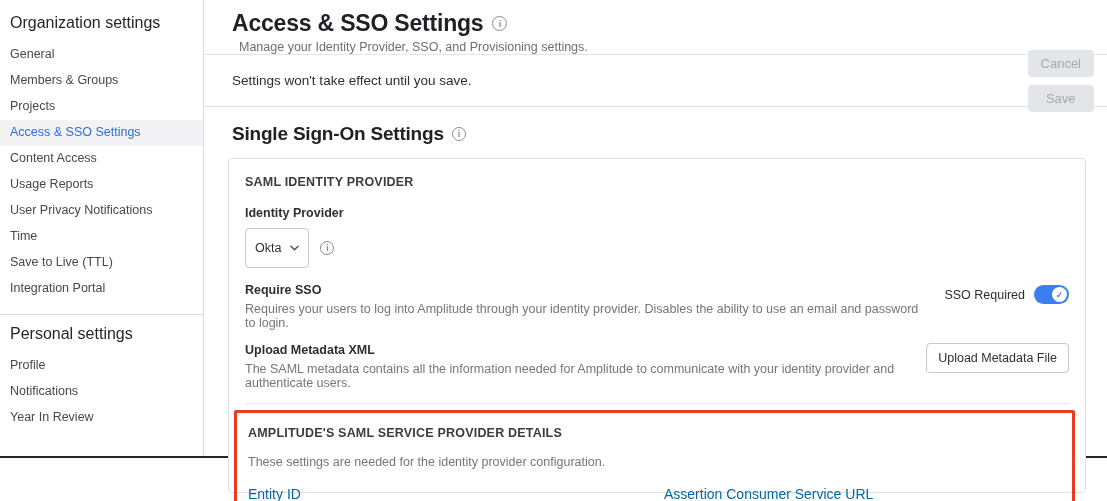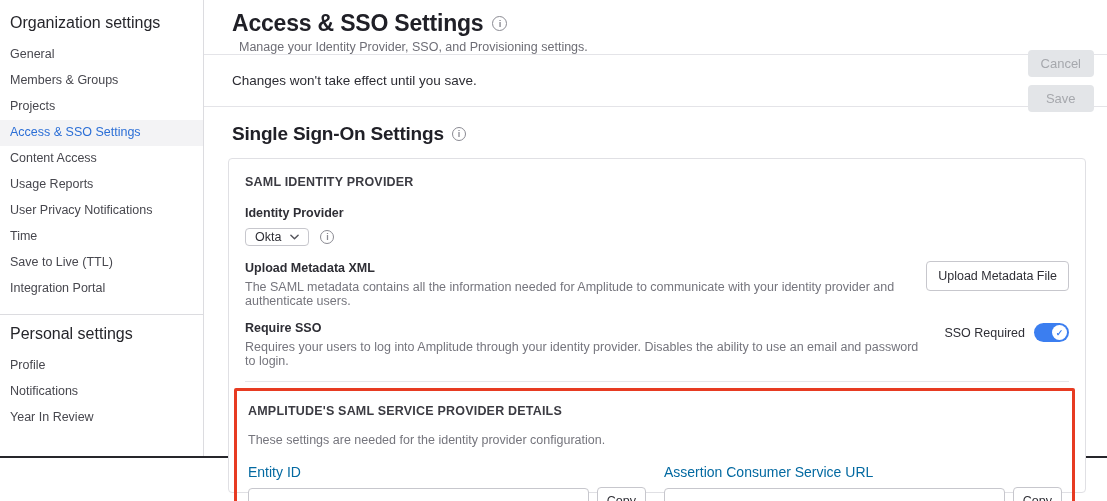--- a/index.html
+++ b/index.html
@@ -82,21 +82,21 @@
   .card-header {
     font-size: 12.5px; font-weight: 700; color: #3b3b42;
     letter-spacing: 0.2px; margin-bottom: 17px;
   }
   .field-label { font-size: 12.5px; font-weight: 700; color: #2e2e35; }
   .field-desc { font-size: 12.5px; color: #75757d; margin-top: 5px; }
 
   .okta-row { display: flex; align-items: center; gap: 11px; margin: 8px 0 15px 0; }
   .select-box {
     border: 1px solid #c7c7cd; border-radius: 4px; background: #fff;
-    padding: 1px 9px; font-size: 12.5px; color: #2e2e35;
+    padding: 12px 9px; font-size: 12.5px; color: #2e2e35;
     display: inline-flex; align-items: center; gap: 9px; cursor: pointer;
   }
   .chevron-down { width: 9px; height: 6px; display: inline-block; }
 
   .setting-row { display: flex; justify-content: space-between; align-items: flex-start; margin-bottom: 13px; }
   .setting-row .left { flex: 1; padding-right: 20px; }
 
   .btn-outline {
     border: 1px solid #c7c7cd; border-radius: 4px; background: #fff;
     font-size: 12.5px; color: #2f2f36; padding: 7px 11px; font-family: inherit;
@@ -172,21 +172,21 @@
 
     <header class="page-header">
       <h1 class="page-title">
         <span>Access &amp; SSO Settings</span>
         <span class="info-icon"></span>
       </h1>
       <div class="page-subtitle">Manage your Identity Provider, SSO, and Provisioning settings.</div>
     </header>
 
     <div class="save-bar">
-      <span class="save-bar-msg">Changes won't take effect until you save.</span>
+      <span class="save-bar-msg">Settings won't take effect until you save.</span>
       <div class="save-bar-actions">
         <button class="btn-disabled">Cancel</button>
         <button class="btn-disabled">Save</button>
       </div>
     </div>
 
     <section class="content">
       <h2 class="section-title">
         <span>Single Sign-On Settings</span>
         <span class="info-icon small"></span>
@@ -201,39 +201,39 @@
             <span>Okta</span>
             <svg class="chevron-down" viewBox="0 0 10 6">
                 <path d="M1 1l4 4 4-4" fill="none" stroke="#55555c" stroke-width="1.6" stroke-linecap="round" stroke-linejoin="round"></path>
               </svg>
           </div>
           <span class="info-icon small"></span>
         </div>
 
         <div class="setting-row">
           <div class="left">
-            <div class="field-label">Upload Metadata XML</div>
-            <div class="field-desc">The SAML metadata contains all the information needed for Amplitude to communicate with your identity provider and authenticate users.</div>
-          </div>
-          <button class="btn-outline">Upload Metadata File</button>
-        </div>
-
-        <div class="setting-row">
-          <div class="left">
             <div class="field-label">Require SSO</div>
             <div class="field-desc">Requires your users to log into Amplitude through your identity provider. Disables the ability to use an email and password to login.</div>
           </div>
           <div class="toggle-group">
             <span class="toggle-label">SSO Required</span>
             <div class="toggle">
               <div class="toggle-knob"></div>
             </div>
           </div>
         </div>
 
+        <div class="setting-row">
+          <div class="left">
+            <div class="field-label">Upload Metadata XML</div>
+            <div class="field-desc">The SAML metadata contains all the information needed for Amplitude to communicate with your identity provider and authenticate users.</div>
+          </div>
+          <button class="btn-outline">Upload Metadata File</button>
+        </div>
+
         <hr class="card-divider">
 
         <div class="red-box">
           <div class="box-header">AMPLITUDE'S SAML SERVICE PROVIDER DETAILS</div>
           <div class="box-desc">These settings are needed for the identity provider configuration.</div>
 
           <div class="fields-row">
             <div class="field-col">
               <div class="url-label">Entity ID</div>
               <div class="input-row">

